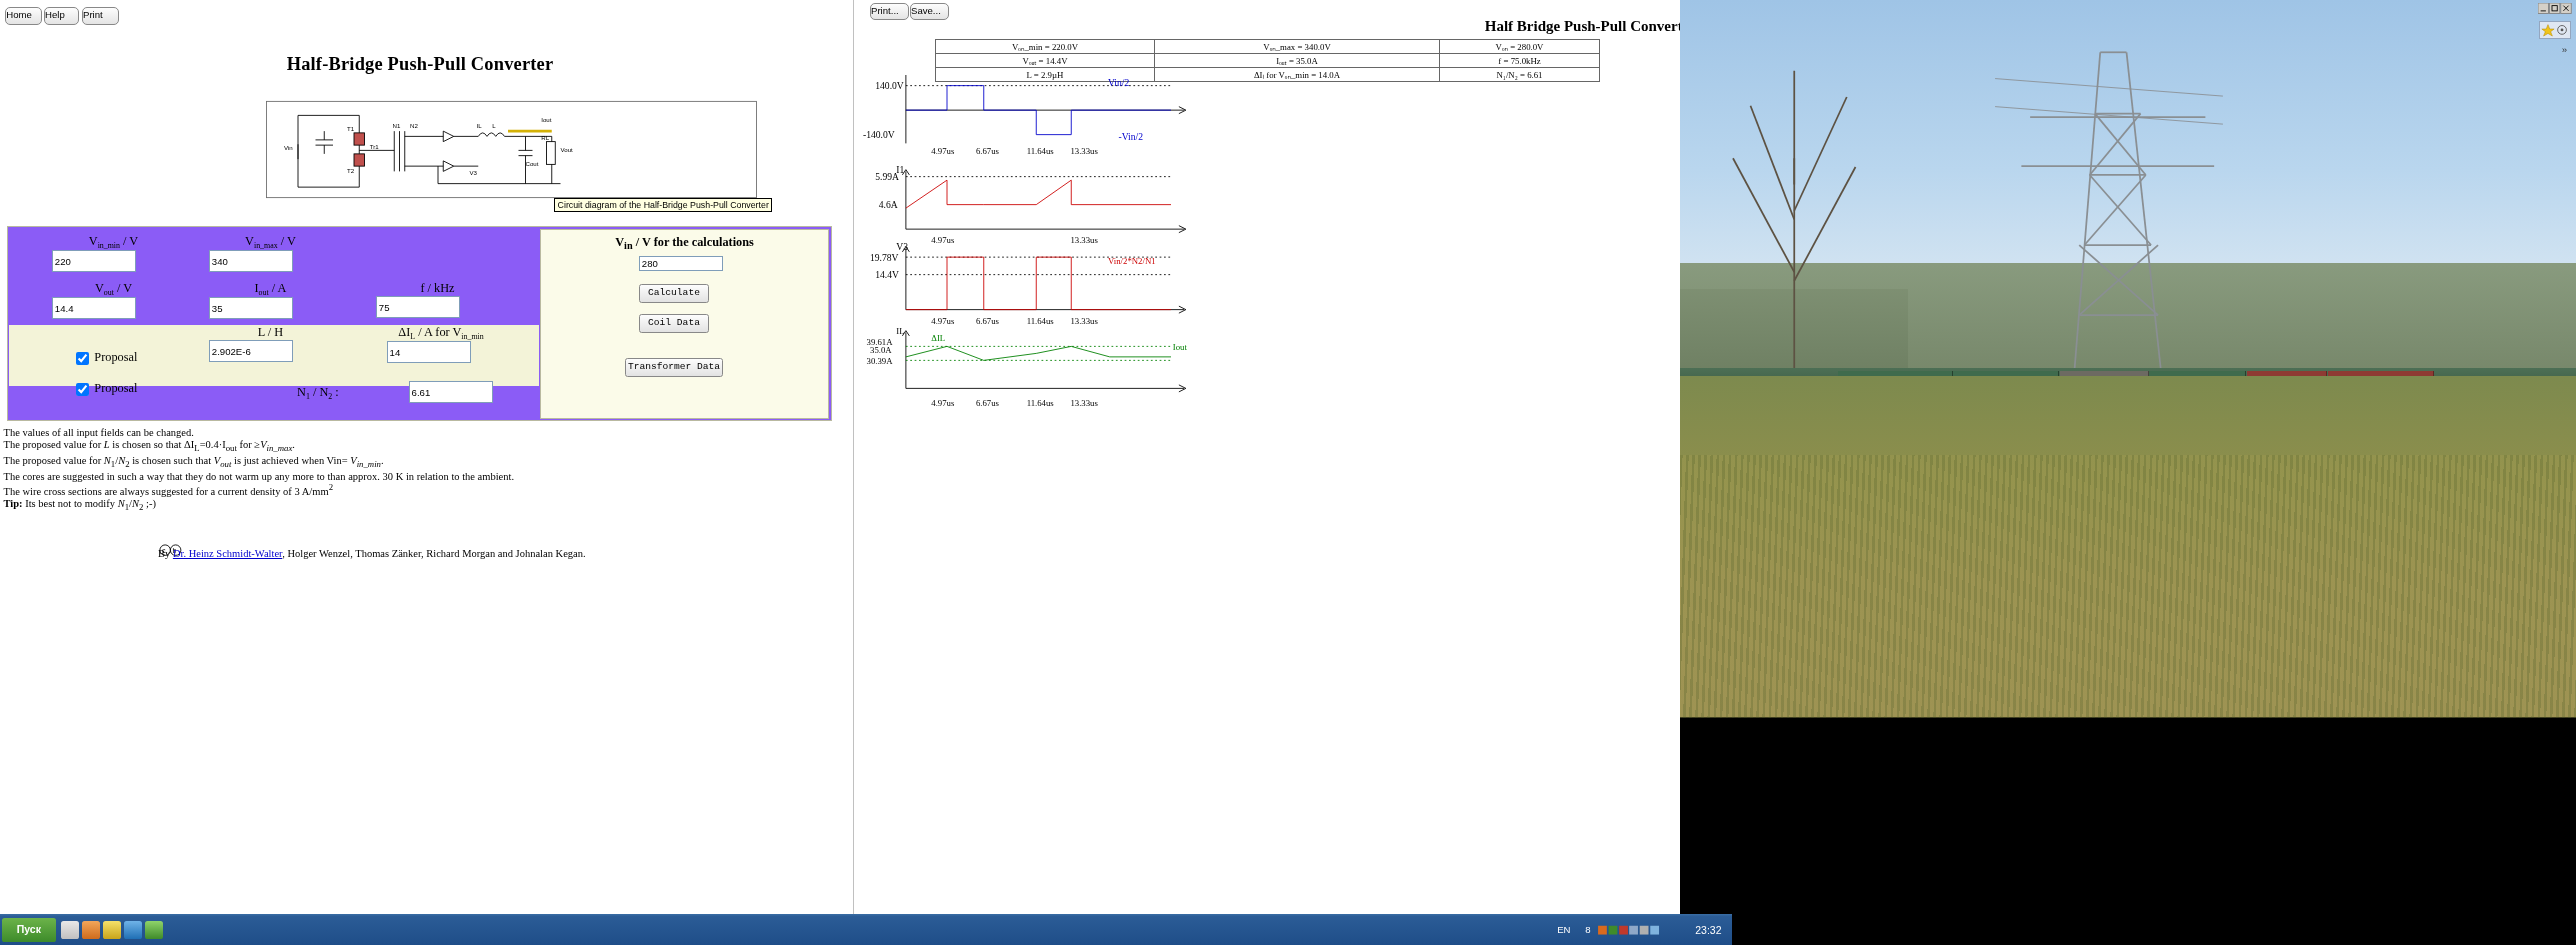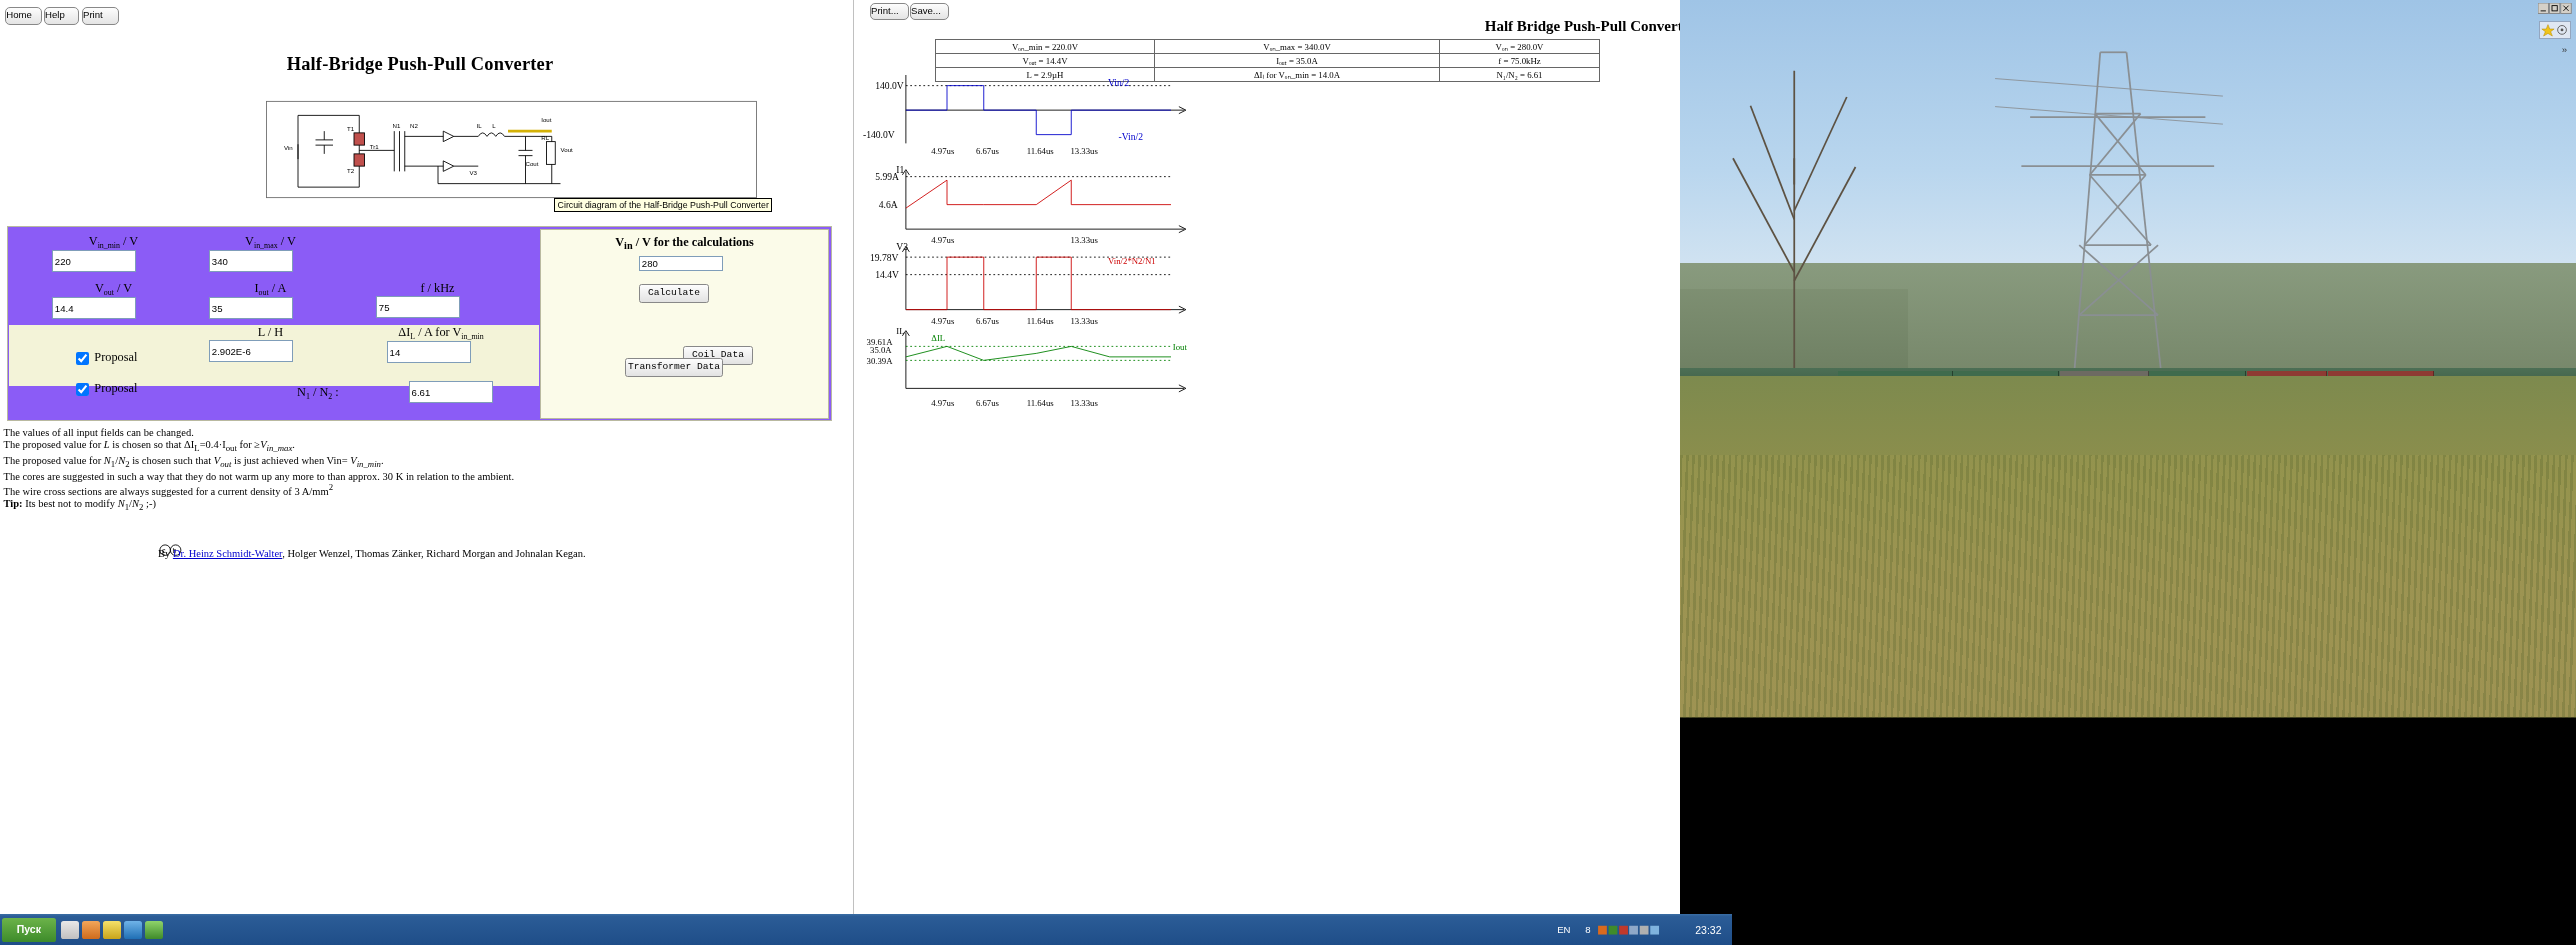--- a/index.html
+++ b/index.html
@@ -34,21 +34,21 @@
   .fld input{width:84px;height:22px;border:0.9px solid #7f9db9;font-family:"Liberation Sans",sans-serif;font-size:9.6px;
         padding:0 1.8px;background:#fff;box-sizing:border-box;}
   .lab sub{font-size:7.9px;}
   #calcbox{position:absolute;left:532px;top:1.8px;width:287px;height:188px;border:0.9px solid #b9b9a0;background:#fbfbe9;}
   #calcbox .hdr{text-align:center;font-size:12.3px;font-weight:bold;padding-top:5.3px;}
   #calcbox input{position:absolute;left:98px;top:26px;width:84px;height:15px;border:0.9px solid #7f9db9;
         font-family:"Liberation Sans",sans-serif;font-size:9.6px;padding:0 1.8px;box-sizing:border-box;}
   .pbtn{position:absolute;border:0.9px solid #888;background:linear-gradient(#fdfdfd,#e2e2e2);border-radius:2.6px;
         font-family:Liberation Mono, monospace;font-size:9.6px;text-align:center;color:#000;cursor:default;}
   #btn-calculate{left:98px;top:54px;width:68px;height:17.5px;line-height:15.8px;}
-  #btn-coildata{left:98px;top:116px;width:68px;height:17.5px;line-height:15.8px;margin-left:44px;}
+  #btn-coildata{left:98px;top:84px;width:68px;height:17.5px;line-height:15.8px;}
   #btn-transformerdata{left:84px;top:128px;width:96px;height:17.5px;line-height:15.8px;}
 
   .propos{position:absolute;font-size:12.3px;}
   .propos input[type=checkbox]{vertical-align:middle;margin:0 5.3px 0 0;}
   #proprow{position:absolute;left:0.9px;top:98px;width:530px;height:61px;background:#f3f3d8;}
 
   
   #notes{position:absolute;left:3.5px;top:427px;width:788px;font-size:10.5px;line-height:11.8px;}
   #notes i{font-style:italic;}
   #credit{position:absolute;left:158px;top:548px;font-size:10.5px;}

